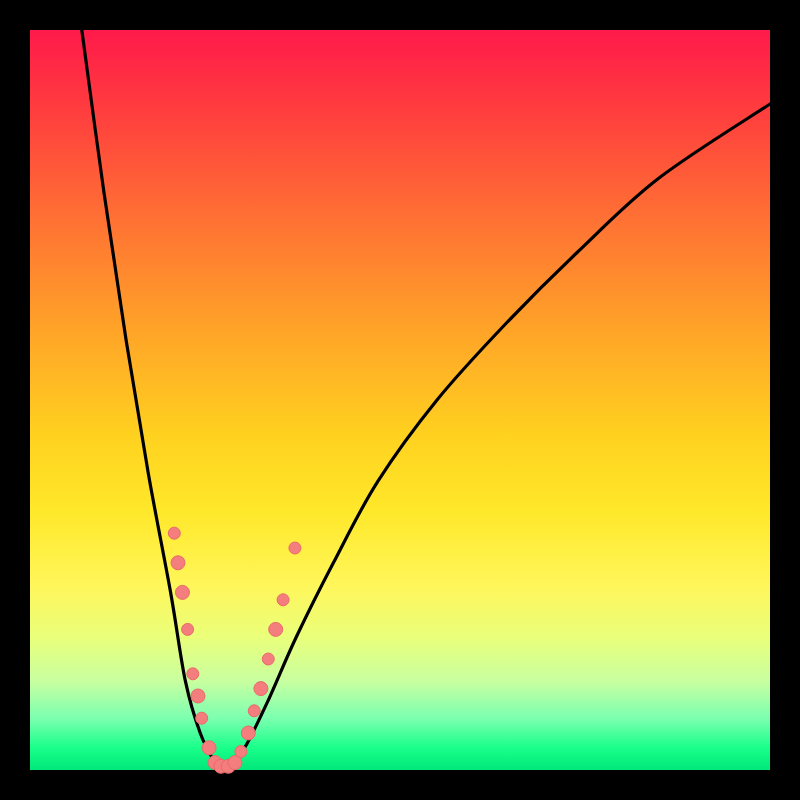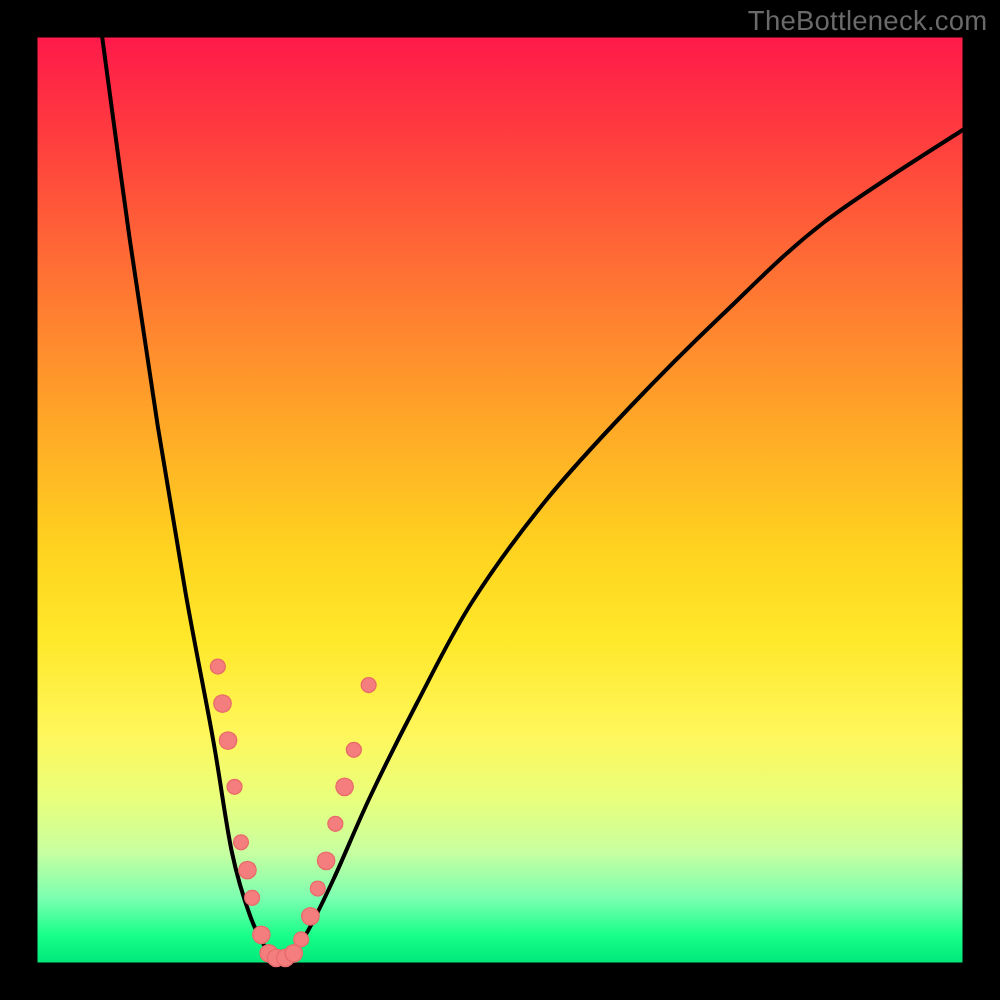--- a/index.html
+++ b/index.html
@@ -55,21 +55,20 @@
     top: 0;
     width: 740px;
     height: 740px;
     overflow: visible;
   }
 </style>
 </head>
 <body>
 
 <div class="frame">
-  <div class="watermark">TheBottleneck.com</div>
   <div class="plot">
     <svg class="curve" viewBox="0 0 740 740">
       <path id="curve-path" fill="none" stroke="#000000" stroke-width="3.2" stroke-linecap="round" d="M 51.800000000000004 0 C 55.5 27.133333333333326, 66.6 110.99999999999994, 74 162.79999999999995 C 81.4 214.59999999999997, 88.8 263.93333333333334, 96.2 310.8 C 103.60000000000001 357.6666666666667, 111 402.06666666666666, 118.4 444 C 125.80000000000001 485.93333333333334, 134.43333333333334 527.8666666666667, 140.6 562.4 C 146.76666666666665 596.9333333333333, 150.46666666666667 627.7666666666667, 155.4 651.2 C 160.33333333333334 674.6333333333334, 165.26666666666668 689.4333333333334, 170.20000000000002 703 C 175.13333333333335 716.5666666666666, 181.3 726.4333333333334, 185 732.6 C 188.7 738.7666666666667, 189.93333333333334 739.3833333333333, 192.4 740 C 194.86666666666667 740.6166666666667, 196.10000000000002 740, 199.8 736.3 C 203.5 732.5999999999999, 208.43333333333334 728.2833333333333, 214.6 717.8 C 220.76666666666665 707.3166666666666, 228.16666666666669 691.9, 236.8 673.4 C 245.43333333333334 654.9, 255.29999999999998 630.2333333333333, 266.4 606.8 C 277.5 583.3666666666666, 289.8333333333333 558.6999999999999, 303.4 532.8 C 316.96666666666664 506.9, 330.5333333333333 478.5333333333333, 347.79999999999995 451.4 C 365.0666666666666 424.26666666666665, 386.03333333333336 395.9, 407.00000000000006 370 C 427.96666666666675 344.1, 450.1666666666667 320.6666666666667, 473.6 296 C 497.03333333333336 271.3333333333333, 521.7 246.66666666666666, 547.6 222 C 573.5 197.33333333333334, 596.9333333333334 172.66666666666666, 629 148 C 661.0666666666666 123.33333333333333, 721.5 86.33333333333333, 740 74"></path>
       <g id="markers">
           <circle cx="144.3" cy="503.2" r="6" fill="#f47d7d" stroke="#e96a6a" stroke-width="1"></circle>
           <circle cx="148" cy="532.8" r="7" fill="#f47d7d" stroke="#e96a6a" stroke-width="1"></circle>
           <circle cx="152.44000000000003" cy="562.4" r="7" fill="#f47d7d" stroke="#e96a6a" stroke-width="1"></circle>
           <circle cx="157.62" cy="599.4" r="6" fill="#f47d7d" stroke="#e96a6a" stroke-width="1"></circle>
           <circle cx="162.8" cy="643.8" r="6" fill="#f47d7d" stroke="#e96a6a" stroke-width="1"></circle>
           <circle cx="167.98" cy="666" r="7" fill="#f47d7d" stroke="#e96a6a" stroke-width="1"></circle>

